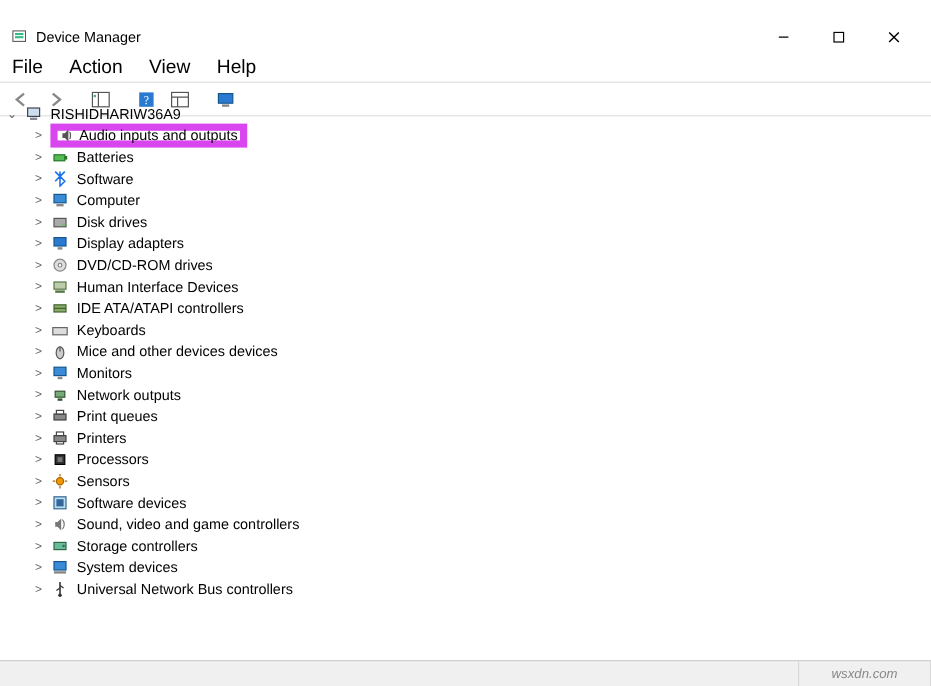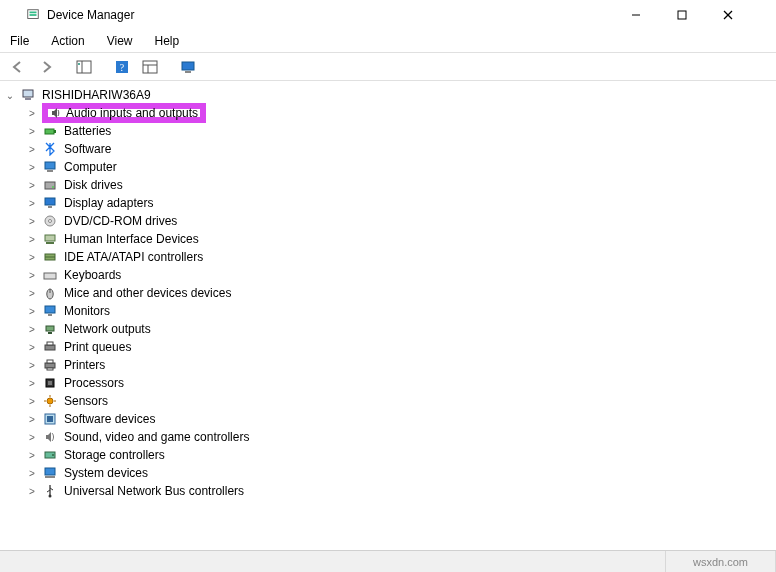--- a/index.html
+++ b/index.html
@@ -11,37 +11,38 @@
     color: #000;
     width: 776px;
     height: 572px;
     overflow: hidden;
     position: relative;
   }
   .titlebar {
     height: 30px;
     display: flex;
     align-items: center;
-    padding: 0 25px;
+    padding: 0 8px;
     background: #fff;
+    margin-top: 16px;
   }
   .titlebar .app-icon { width: 16px; height: 16px; margin-right: 6px; display:flex; align-items:center; justify-content:center; }
   .titlebar .title { font-size: 12px; flex: 1; }
   .winctrls { display: flex; }
   .winctrls .ctrl {
     width: 46px; height: 30px; display: flex; align-items: center; justify-content: center;
     font-family: "Segoe UI Symbol", sans-serif; font-size: 10px;
   }
   .menubar {
     height: 22px;
     display: flex;
     align-items: center;
     padding: 0 6px;
     gap: 14px;
-    font-size: 12px;
+    font-size: 16px;
   }
   .menubar .mitem { padding: 2px 4px; }
   .divider { height: 1px; background: #e0e0e0; }
   .toolbar {
     height: 28px;
     display: flex;
     align-items: center;
     padding: 2px 6px;
     gap: 4px;
     border-bottom: 1px solid #e0e0e0;
@@ -74,20 +75,21 @@
     display: inline-flex;
     align-items: center;
     height: 20px;
   }
   .statusbar {
     position: absolute; left:0; right:0; bottom:0;
     height: 22px;
     border-top: 1px solid #d0d0d0;
     background: #f0f0f0;
     display:flex;
+    font-style:italic;
   }
   .statusbar .cell { border-right: 1px solid #d8d8d8; height:100%; }
   .statusbar .cell.big { flex:1; border-right: 1px solid #d8d8d8;}
   .statusbar .cell.watermark {
     width: 110px; font-size: 11px; color:#888; display:flex; align-items:center; justify-content:center;
   }
   svg { display:block; }
 </style>
 </head>
 <body>

